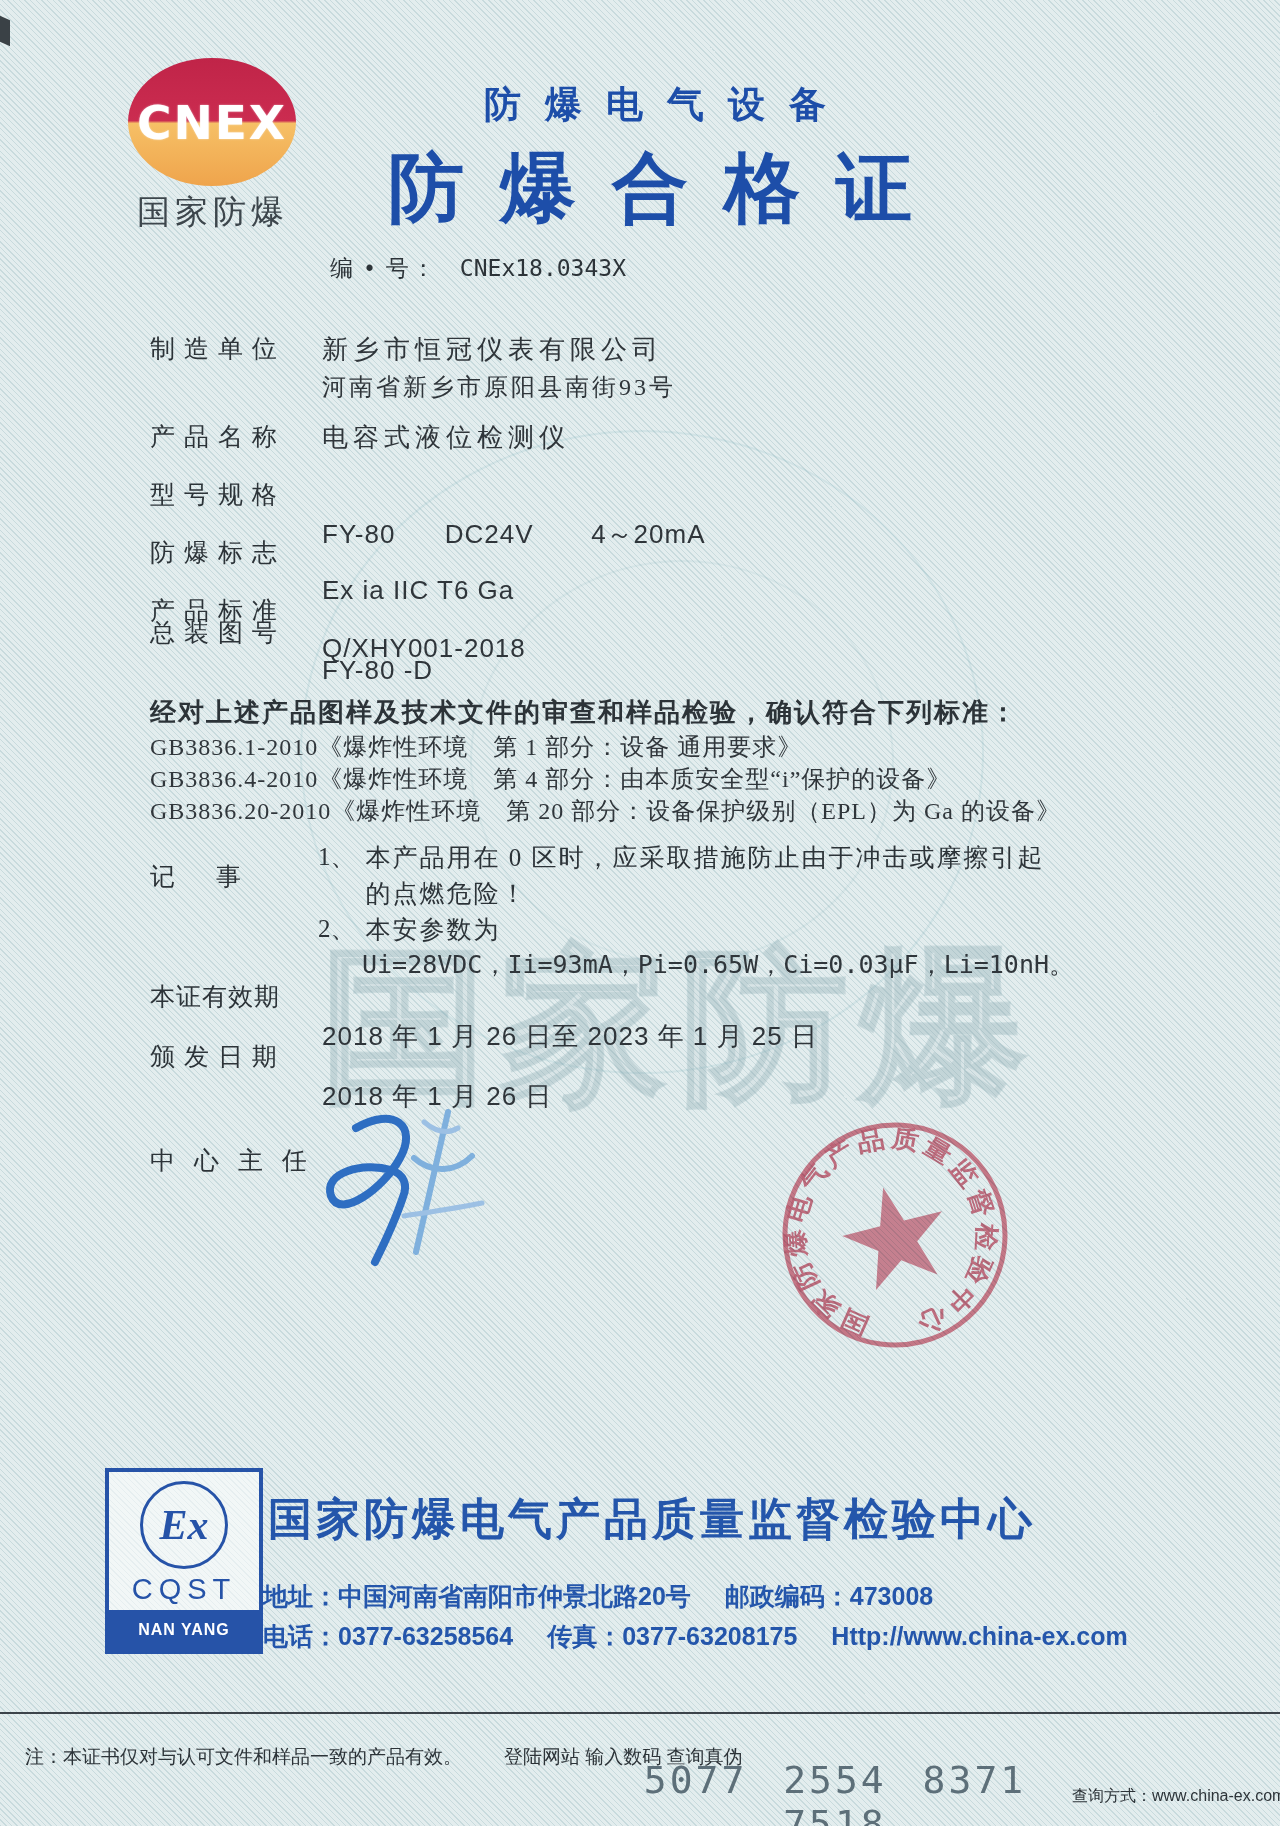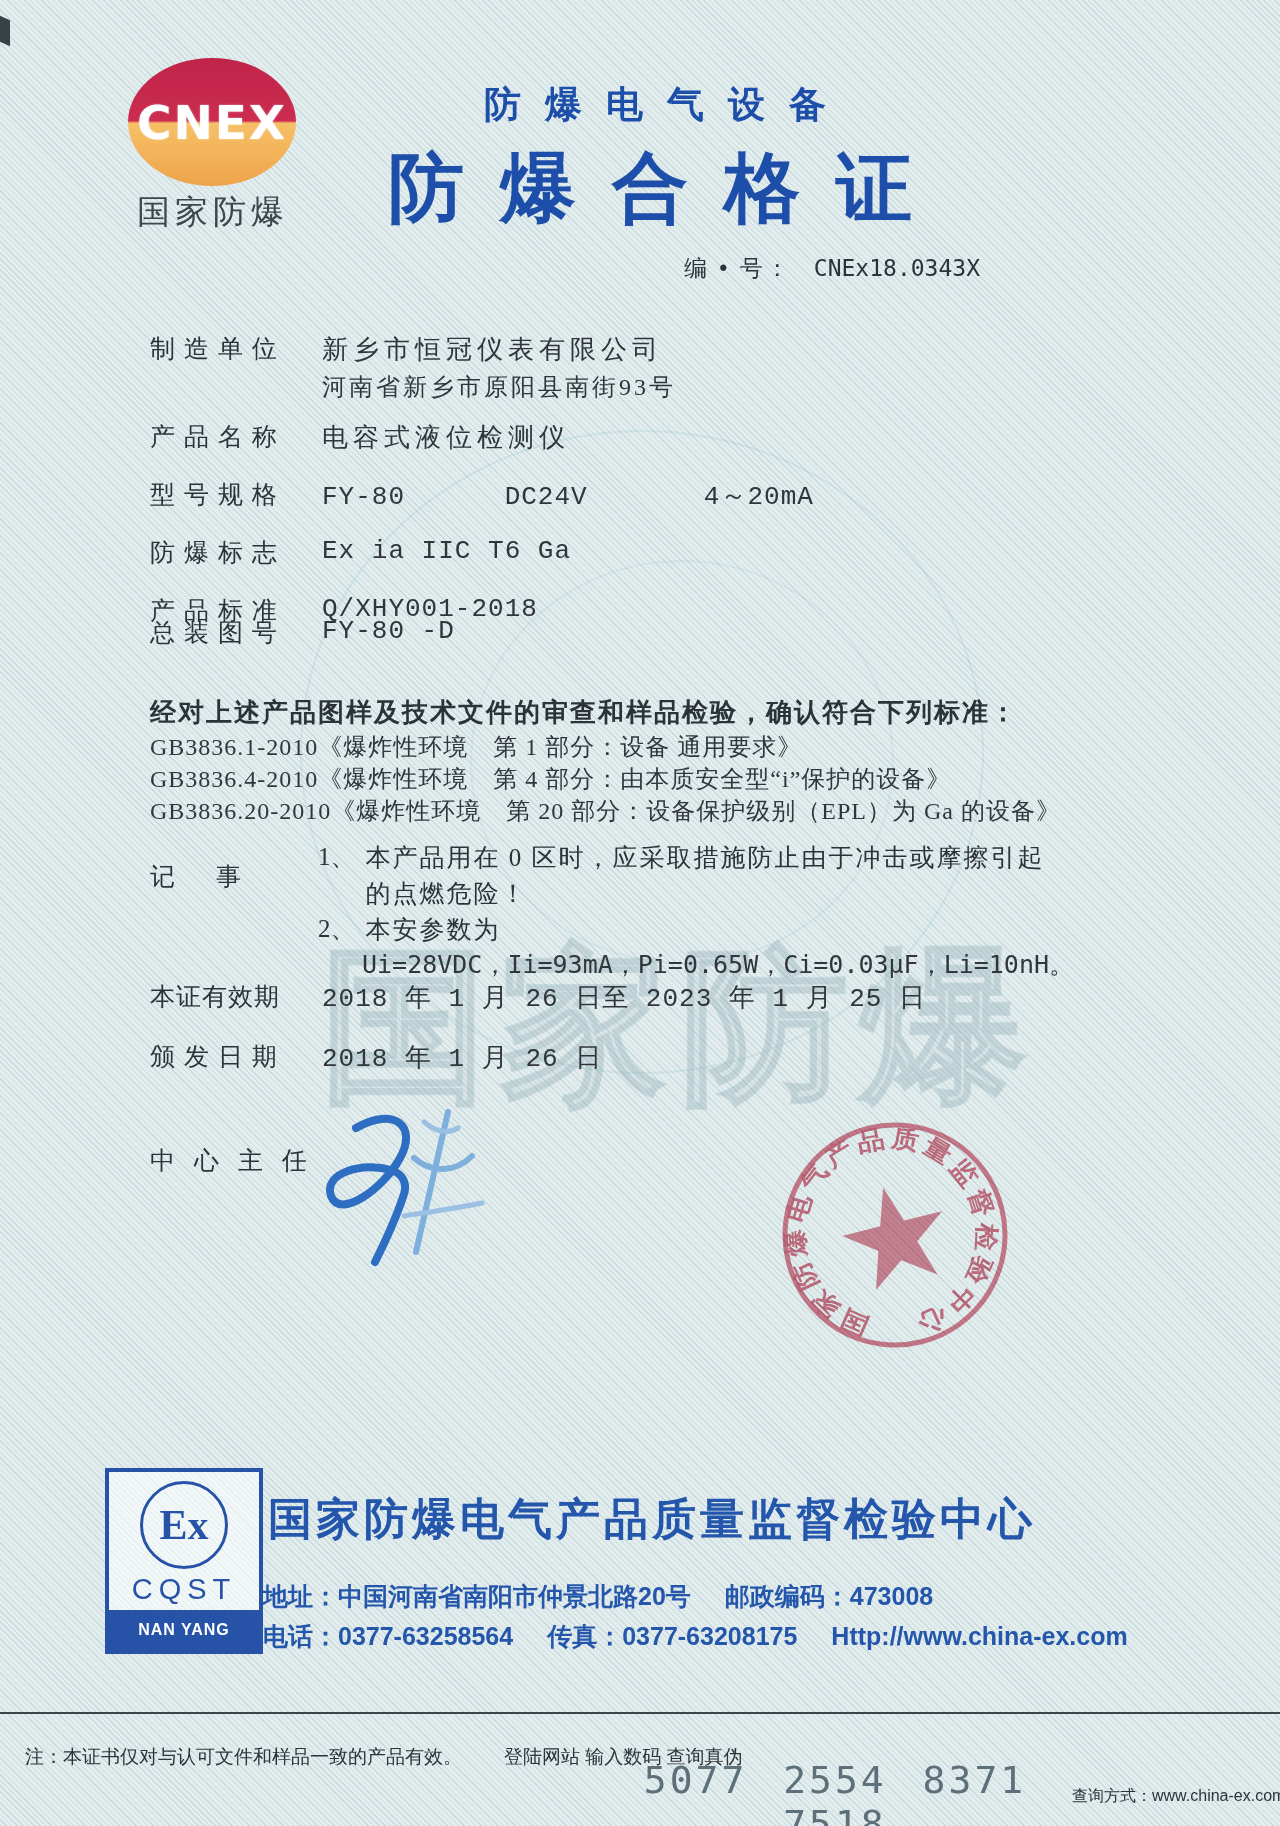--- a/index.html
+++ b/index.html
@@ -32,28 +32,28 @@
     color:#fff; font-family:"DejaVu Sans", sans-serif; font-weight:bold;
     font-size:47px; letter-spacing:2px; text-shadow:0 0 2px rgba(255,255,255,0.6);
   }
   .logo-caption{left:113px; top:190px; width:200px; text-align:center;
     font-size:33px; letter-spacing:5px; color:#3d464c; font-weight:500;}
   .subtitle{left:355px; top:80px; width:600px; text-align:center; text-indent:24px;
     font-size:37px; font-weight:bold; letter-spacing:24px; color:#1d4ea9;}
   .title{left:300px; top:138px; width:700px; text-align:center; text-indent:36px;
     font-size:76px; font-weight:bold; letter-spacing:36px; color:#1d4ea9;
     font-family:"DejaVu Sans", sans-serif;}
-  .cert-no{left:330px; top:253px; width:650px; text-align:right; font-size:23px;}
+  .cert-no{left:330px; top:253px; width:650px; text-align:left; font-size:23px;}
   .cert-no .no-label{letter-spacing:3px;}
   .cert-no .no-value{font-family:"DejaVu Sans Mono", monospace; margin-left:22px;}
   
   .row{left:150px; display:flex; align-items:flex-start;}
   .row-label{width:172px; font-size:25px; letter-spacing:1px; color:#2c3338; flex:none; font-weight:500;}
   .row-value{font-size:26px; letter-spacing:5px; color:#2f353a; font-family:"Liberation Serif", serif;}
-  .mono{font-family:Liberation Mono, monospace; letter-spacing:1px;}
+  .mono{font-family:Liberation Sans, sans-serif; letter-spacing:1px;margin-top:39px;}
   .pre{white-space:pre;}
   .sub-line{left:322px; font-size:24px; letter-spacing:3px; color:#2f353a; font-family:"Liberation Serif", serif;}
   
   .std-intro{left:150px; top:695px; font-size:26px; font-weight:600; letter-spacing:2px;}
   .std-item{left:150px; font-size:24px; letter-spacing:1px; color:#30363b; font-family:"Liberation Serif", serif;}
   
   .note-label{left:150px; top:840px; font-size:25px; letter-spacing:8px; font-weight:500;margin-top:20px;}
   .note-item{left:318px; display:flex;}
   .note-no{font-size:25px; flex:none; margin-right:10px; font-family:"Liberation Serif", serif;}
   .note-text{width:688px; font-size:25px; line-height:36px; letter-spacing:2px; font-family:"Liberation Serif", serif;}
@@ -66,21 +66,21 @@
   
   .badge{
     left:105px; top:1468px; width:158px; height:186px; box-sizing:border-box;
     border:4px solid #2653a8; background:rgba(255,255,255,0.55);
     display:flex; flex-direction:column; align-items:center;
   }
   .badge-circle{
     width:82px; height:82px; border:3px solid #2653a8; border-radius:50%;
     margin-top:9px; display:flex; align-items:center; justify-content:center;
   }
-  .badge-circle span{font-family:"Liberation Serif", serif; 
+  .badge-circle span{font-family:"Liberation Serif", serif; font-style:italic;
     font-size:42px; font-weight:bold; color:#2653a8;text-align:center;}
   .badge-cqst{font-size:29px; letter-spacing:6px; color:#2653a8; margin-top:4px; font-weight:500;}
   .badge-city{
     margin-top:auto; width:100%; background:#2653a8; color:#fff; text-align:center;
     font-size:16px; font-weight:bold; letter-spacing:1px; padding:11px 0;
   }
   .inst-name{left:268px; top:1490px; font-size:44px; font-weight:bold; letter-spacing:4px;
     color:#2456ab; font-family:"Liberation Serif", serif; white-space:nowrap;}
   .inst-line{left:263px; width:920px; font-size:25px; font-weight:bold;
     color:#2456ab; white-space:nowrap;}

